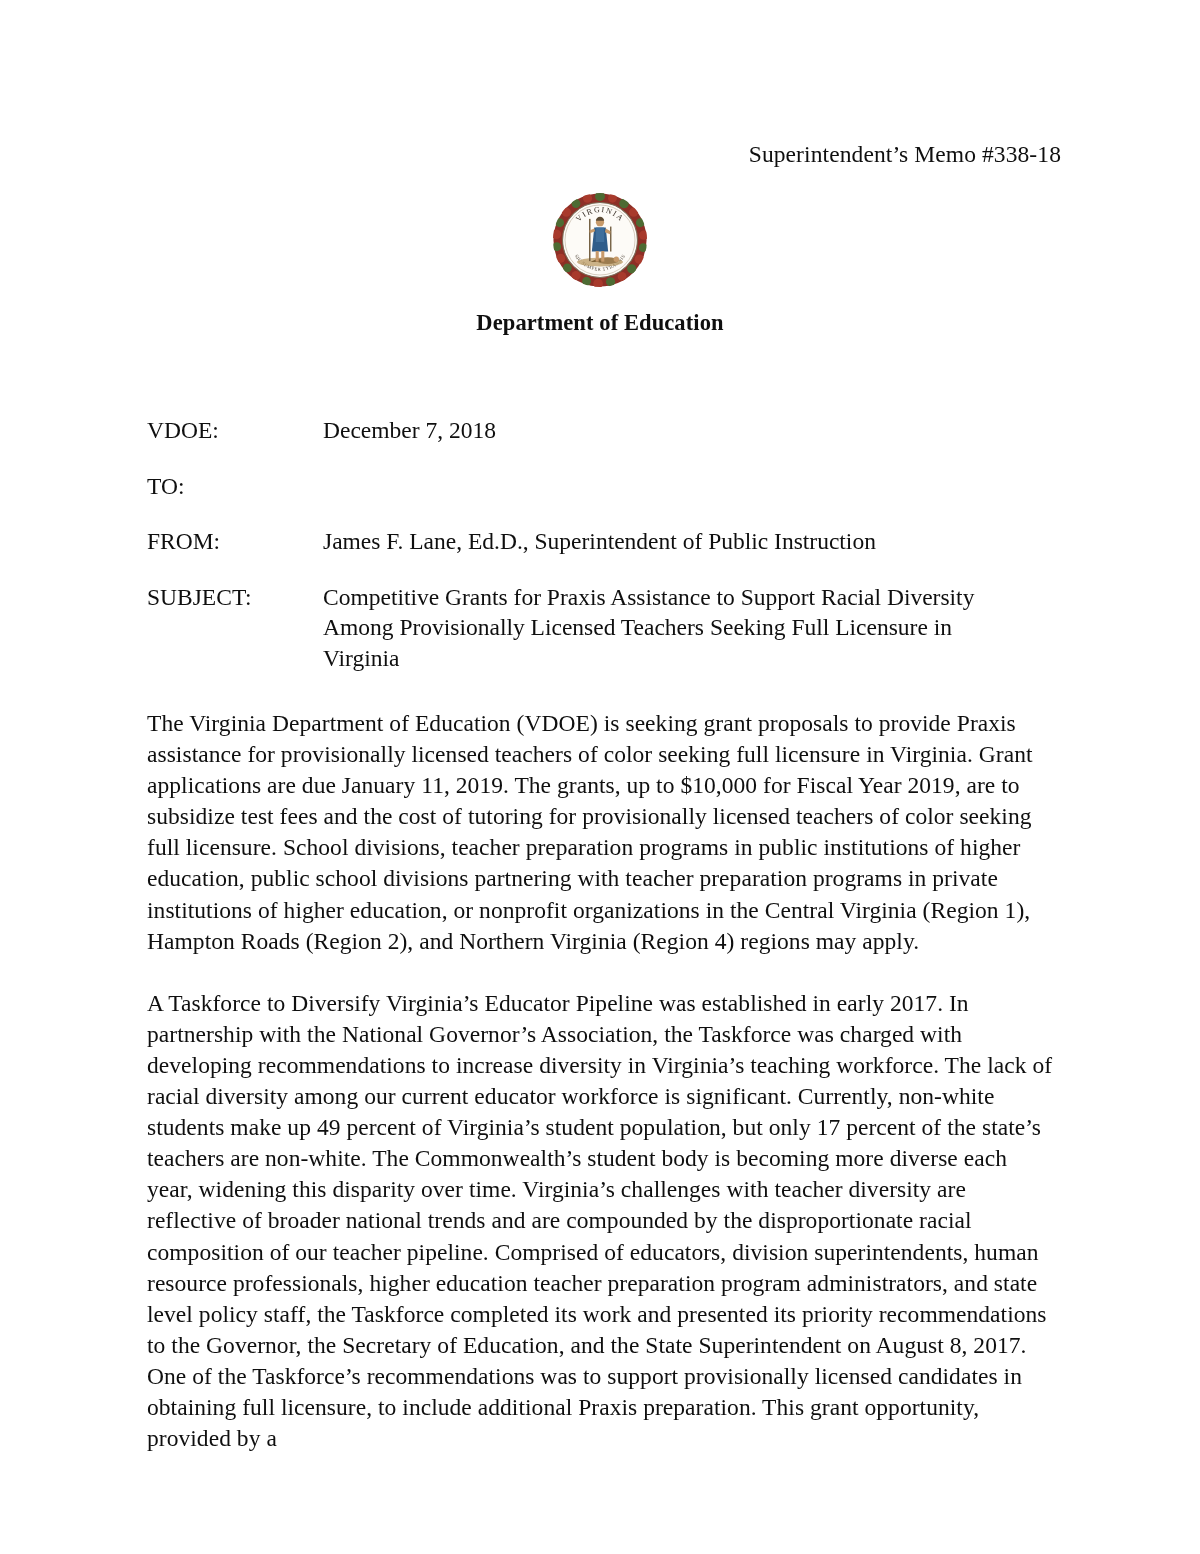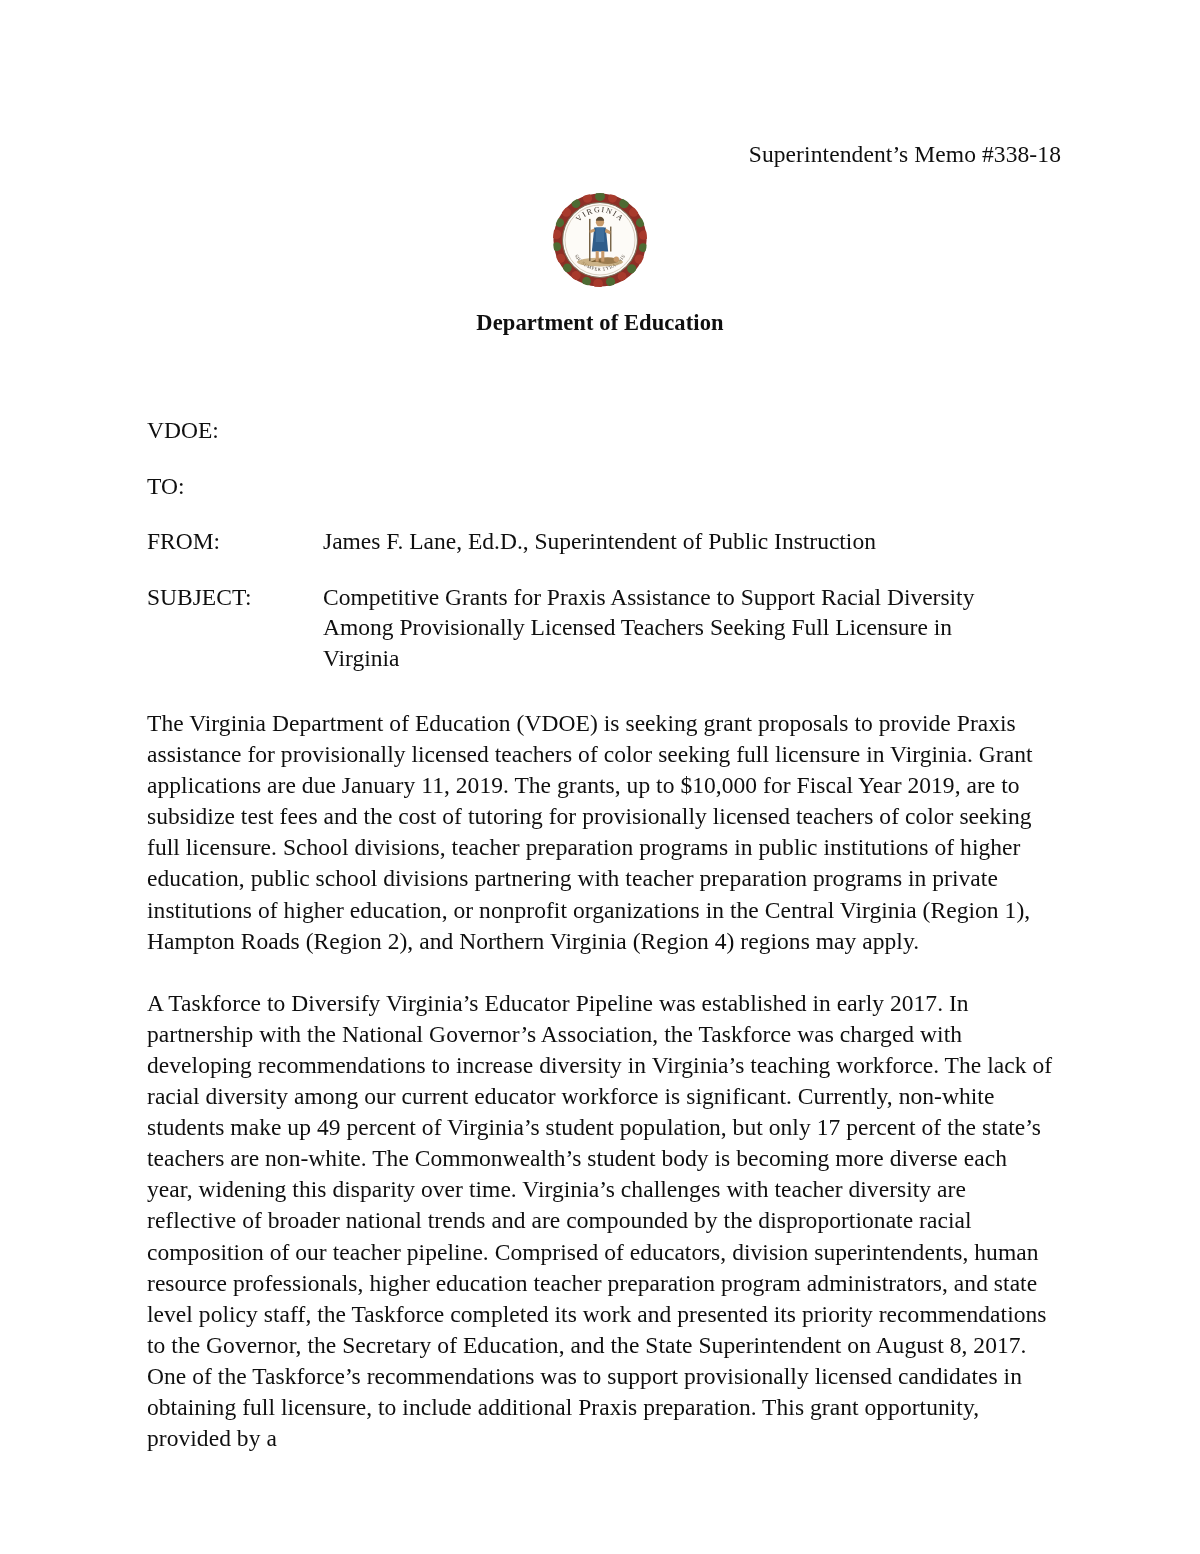--- a/index.html
+++ b/index.html
@@ -207,20 +207,21 @@
   </div>
 
   <div class="agency">
     <div class="agency-line2">Department of Education</div>
   </div>
 
   <div class="fields">
 
     <div class="field-row">
       <div class="field-label">VDOE:</div>
+      <div class="field-value">December 7, 2018</div>
     </div>
 
     <div class="field-row">
       <div class="field-label">TO:</div>
     </div>
 
     <div class="field-row">
       <div class="field-label">FROM:</div>
       <div class="field-value">James F. Lane, Ed.D., Superintendent of Public Instruction</div>
     </div>

